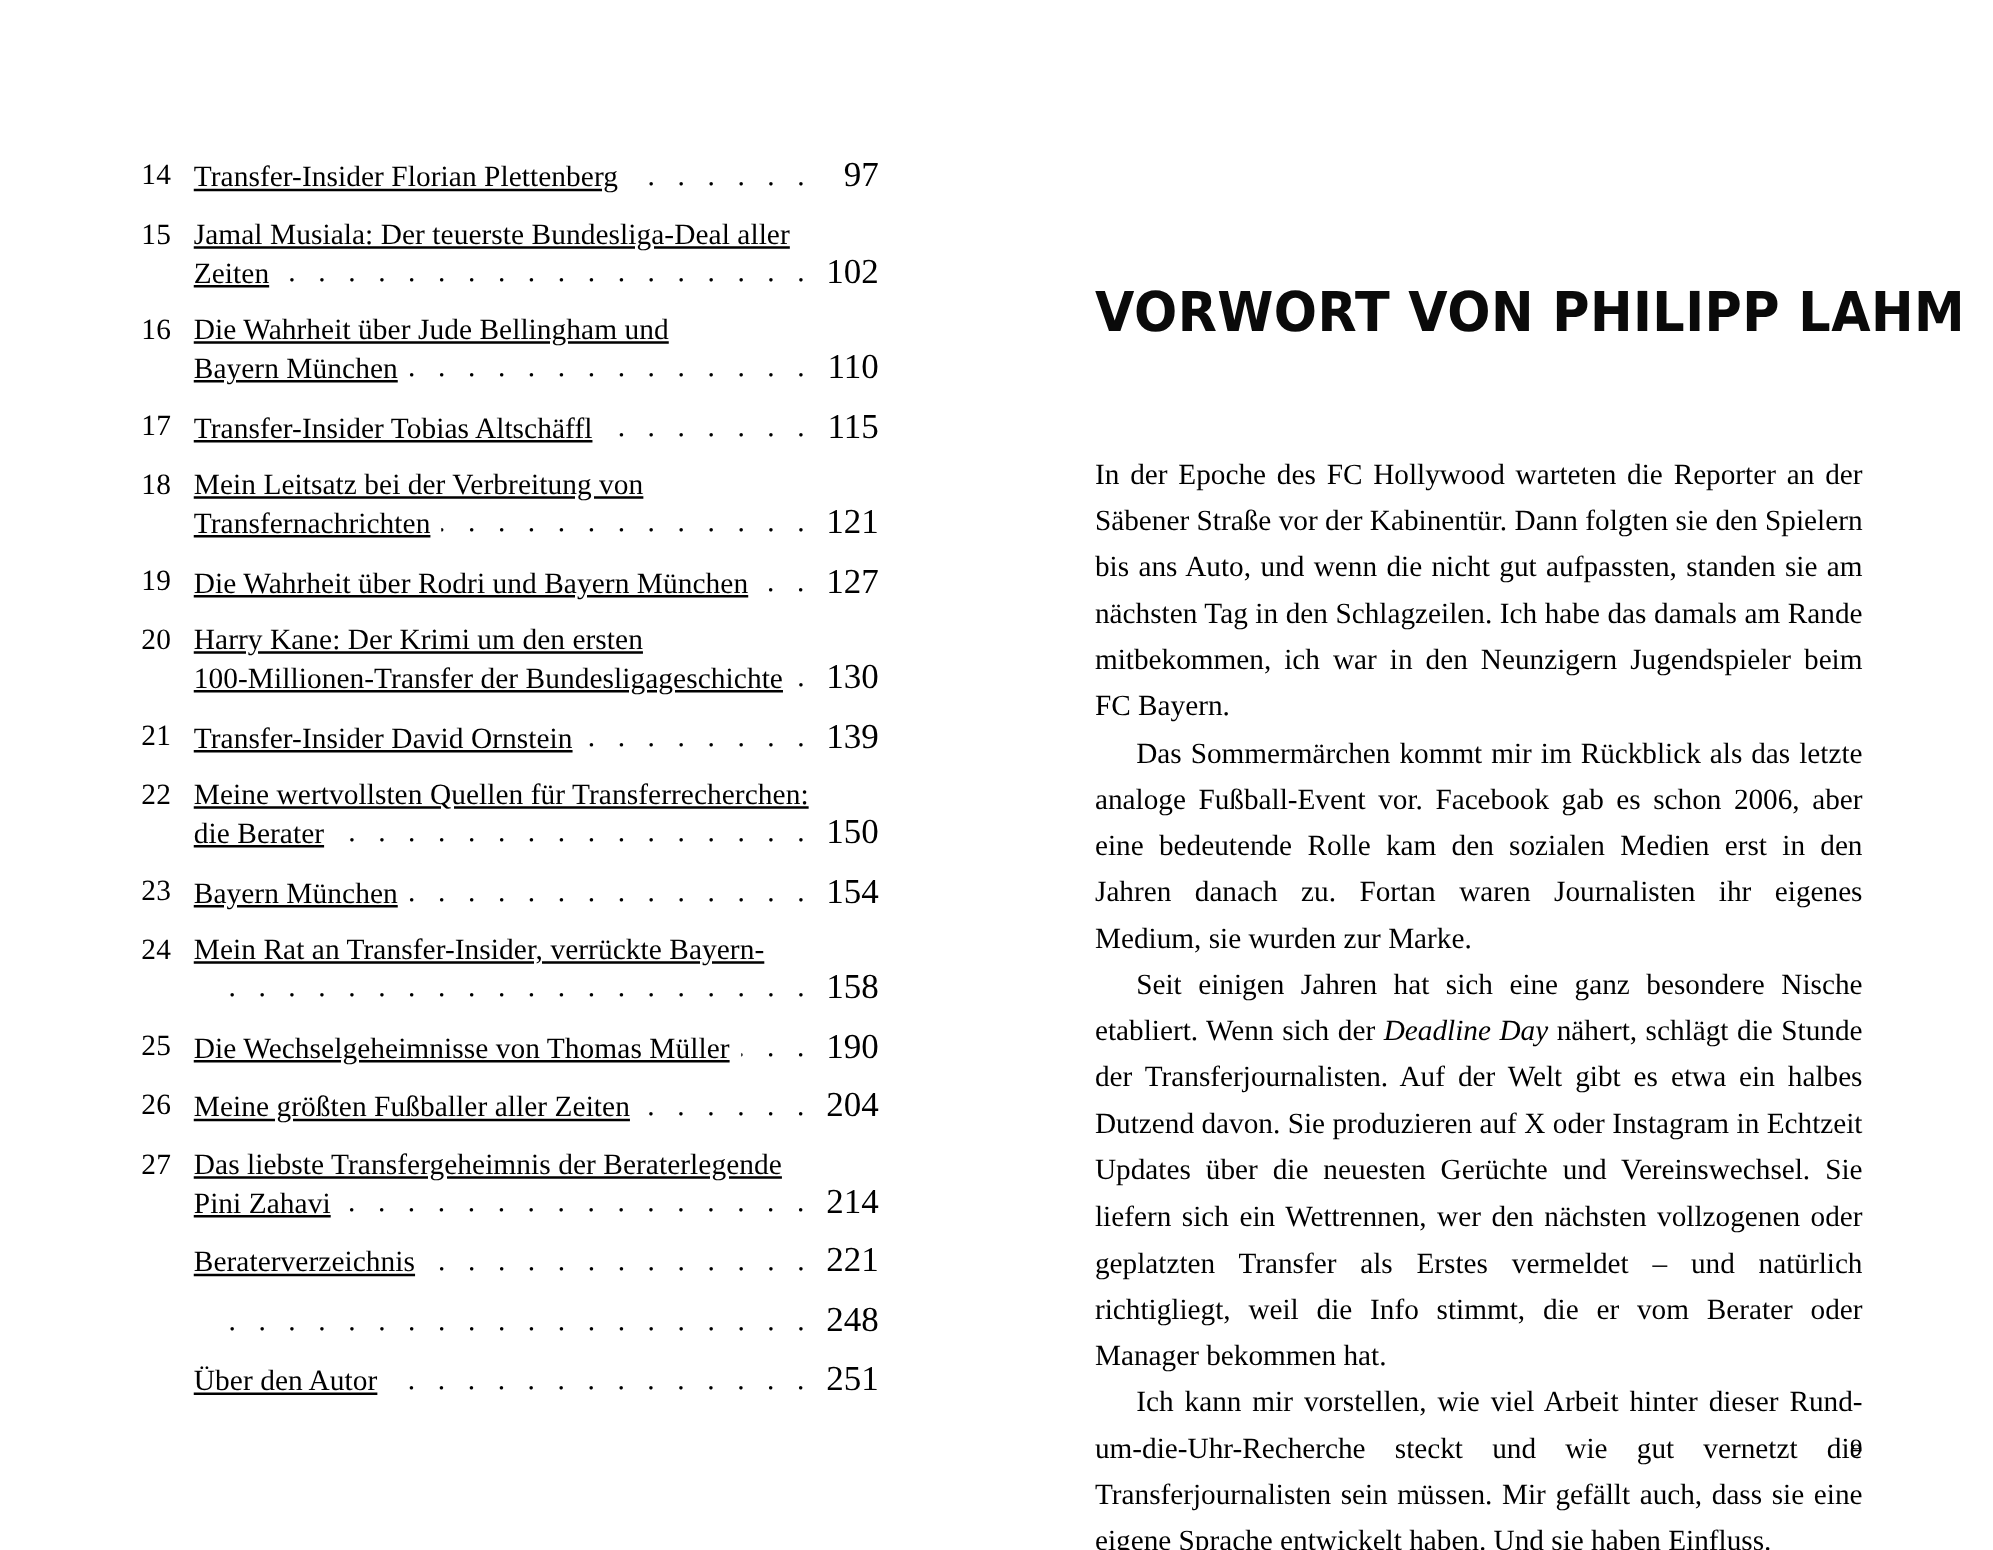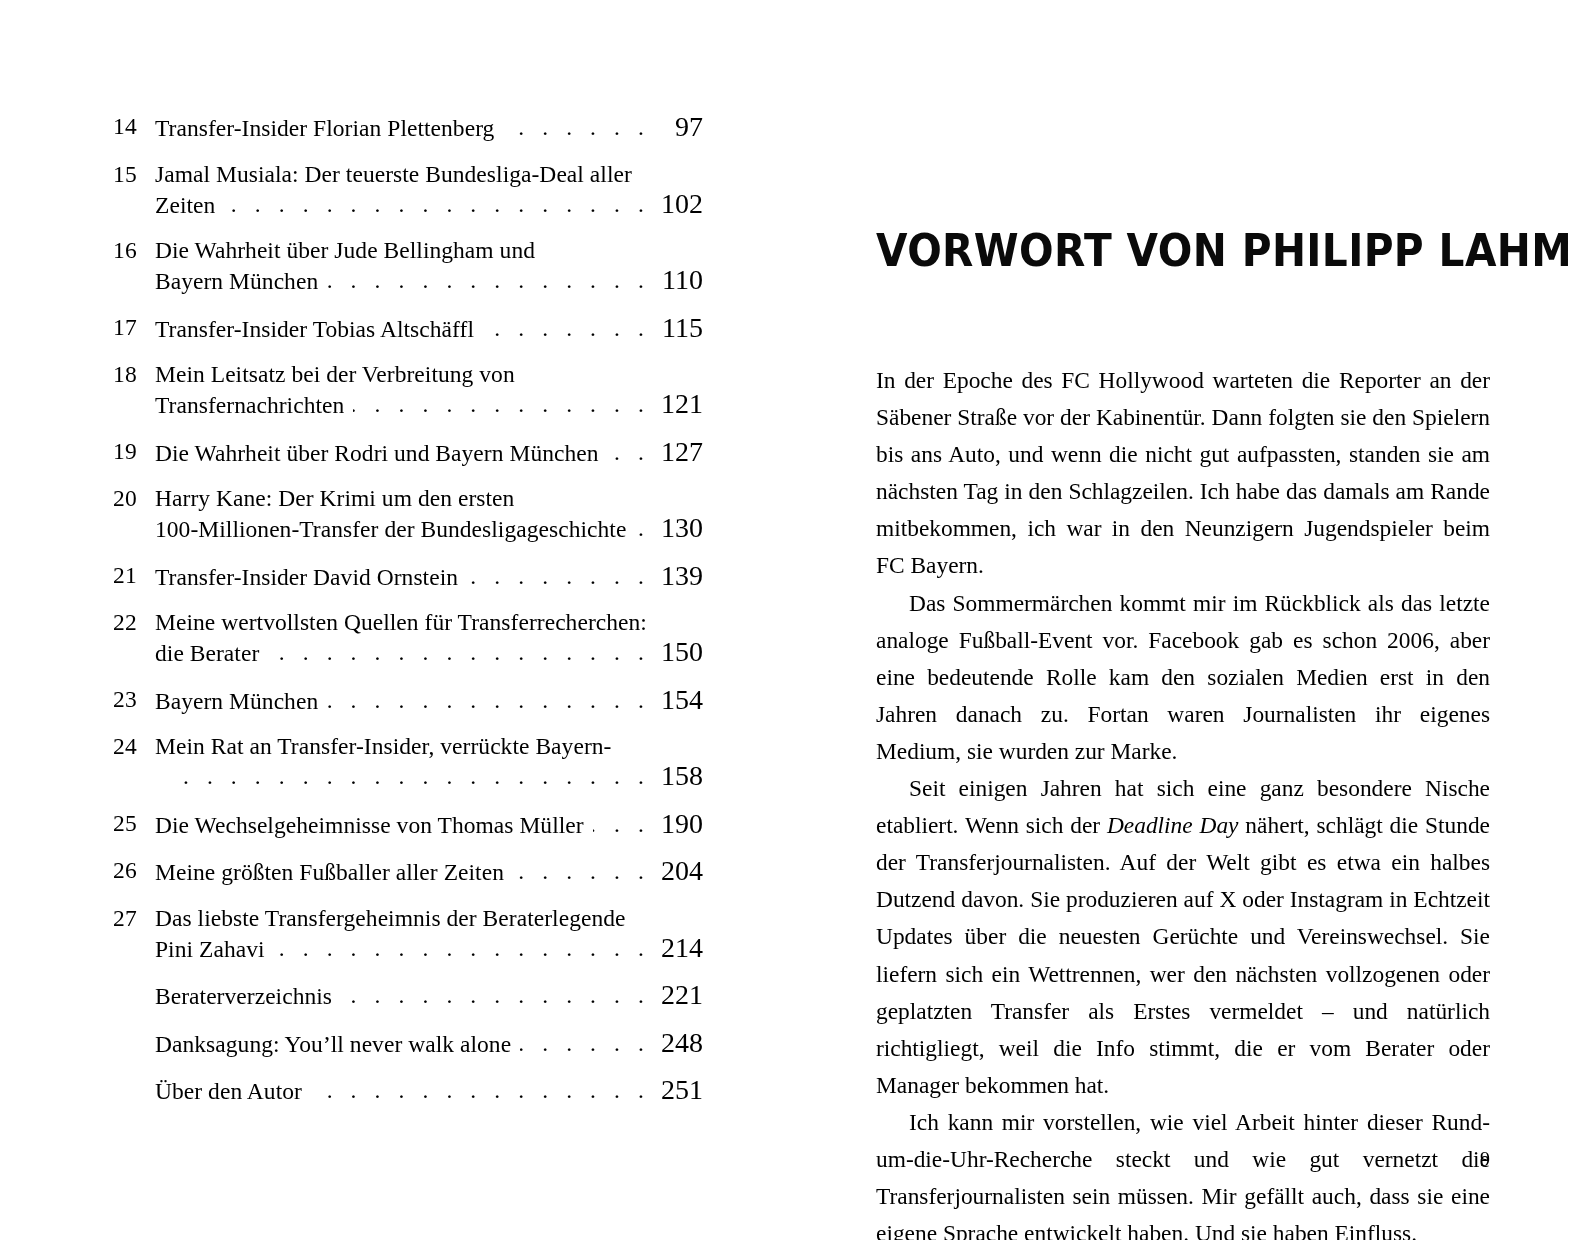--- a/index.html
+++ b/index.html
@@ -14,21 +14,21 @@
     background: #ffffff;
     overflow: hidden;
     font-family: "Liberation Serif", "DejaVu Serif", serif;
     color: #000000;
   }
 
   
   .toc {
     position: absolute;
     left: 113px;
-    top: 112px;
+    top: 126px;
     width: 590px;
   }
   .toc-entry {
     display: flex;
     align-items: flex-start;
     margin-bottom: 16.5px;
   }
   .toc-num {
     width: 42px;
     flex: 0 0 42px;
@@ -48,20 +48,21 @@
     line-height: 29px;
     white-space: nowrap;
   }
   .toc-line.first-of-two {
     display: block;
     white-space: normal;
   }
   .toc-title {
     flex: 0 0 auto;
     letter-spacing: 0.05px;
+    text-decoration: underline;
   }
   .toc-dots {
     flex: 1 1 auto;
     overflow: hidden;
     margin: 0 7px 0 9px;
     position: relative;
     top: -1px;
     white-space: nowrap;
     letter-spacing: 6.1px;
     font-size: 23.5px;
@@ -291,21 +292,20 @@
             <span class="toc-title">Beraterverzeichnis</span>
             <span class="toc-dots">. . . . . . . . . . . . . . . . . . . . . . . . . . . . . . . . . . . . . . . . . . . . . . . . . . . . . . . . . . . . </span>
             <span class="toc-page">221</span>
           </div>
         </div>
       </div>
       <div class="toc-entry no-num">
         <div class="toc-num"></div>
         <div class="toc-body">
           <div class="toc-line">
-            <span class="toc-title">Danksagung: You’ll never walk alone</span>
             <span class="toc-dots">. . . . . . . . . . . . . . . . . . . . . . . . . . . . . . . . . . . . . . . . . . . . . . . . . . . . . . . . . . . . </span>
             <span class="toc-page">248</span>
           </div>
         </div>
       </div>
       <div class="toc-entry no-num">
         <div class="toc-num"></div>
         <div class="toc-body">
           <div class="toc-line">
             <span class="toc-title">Über den Autor</span>

